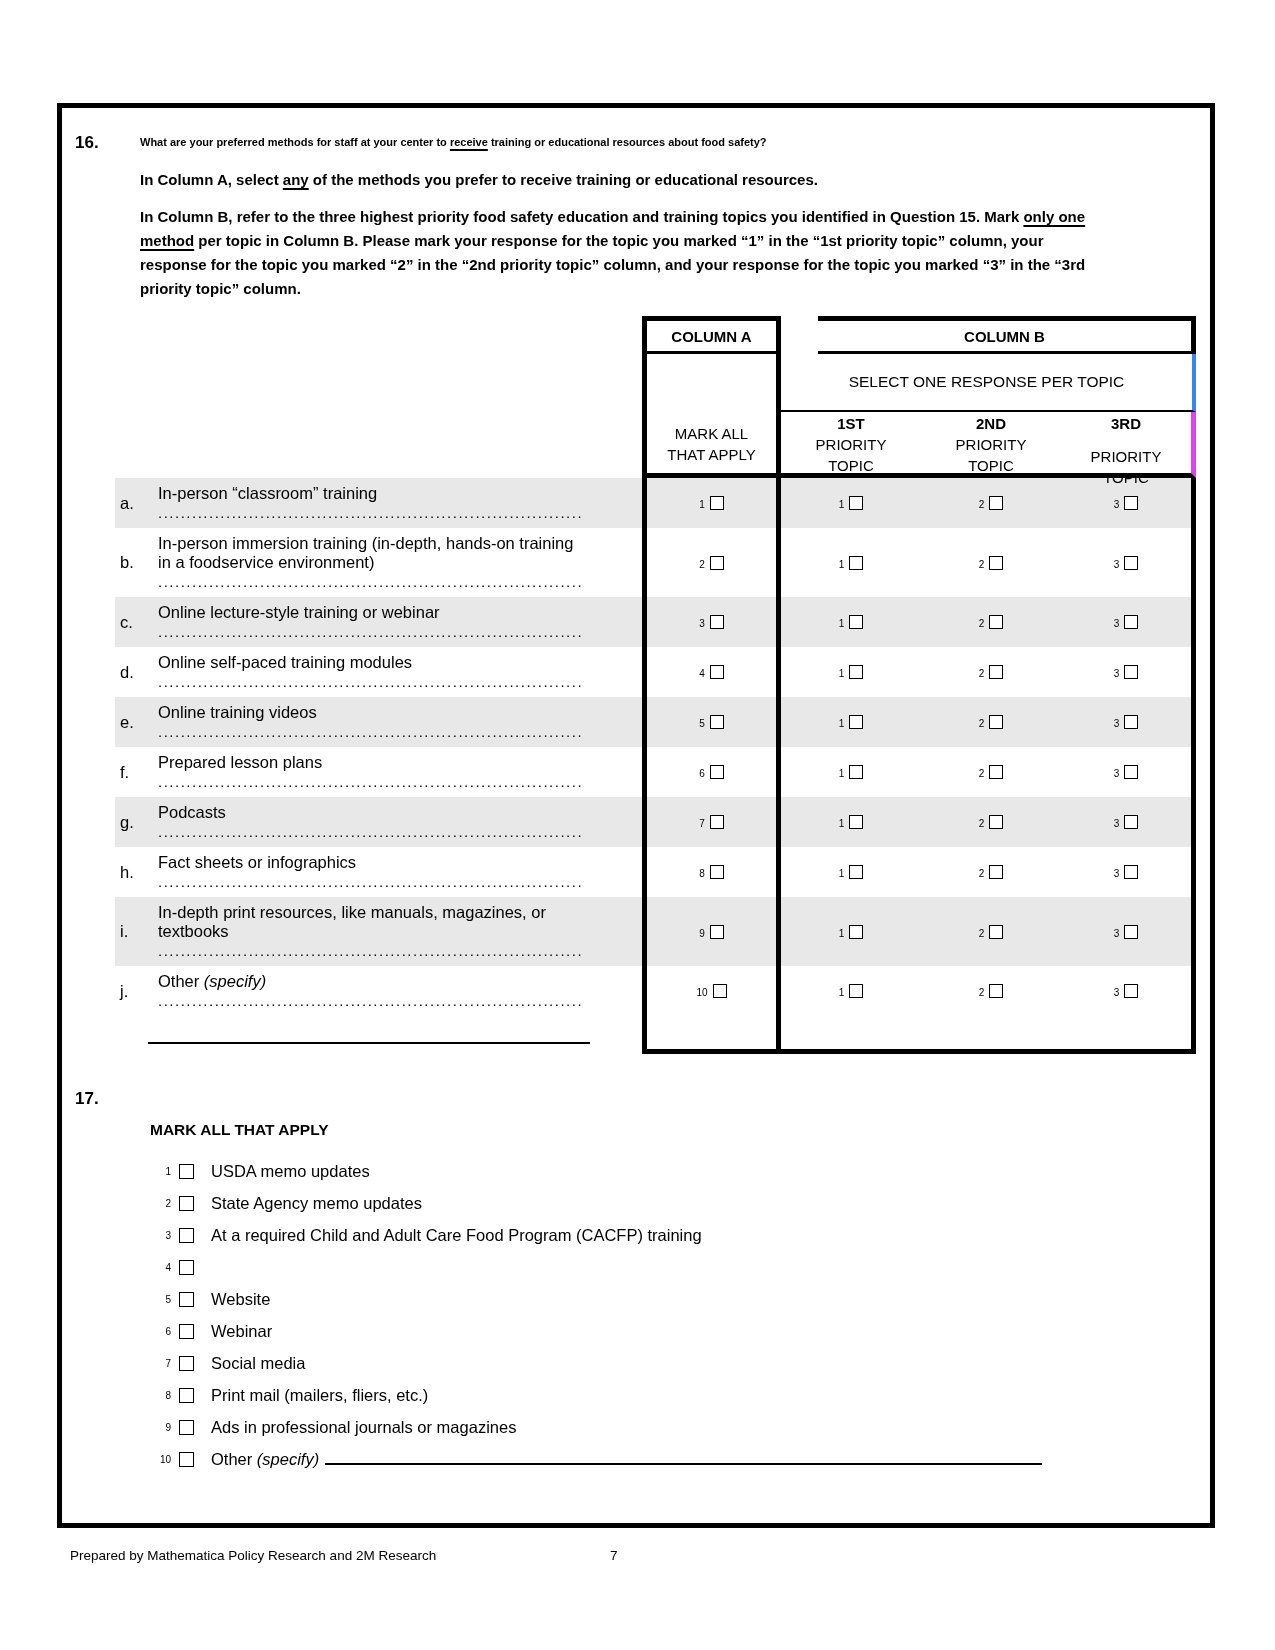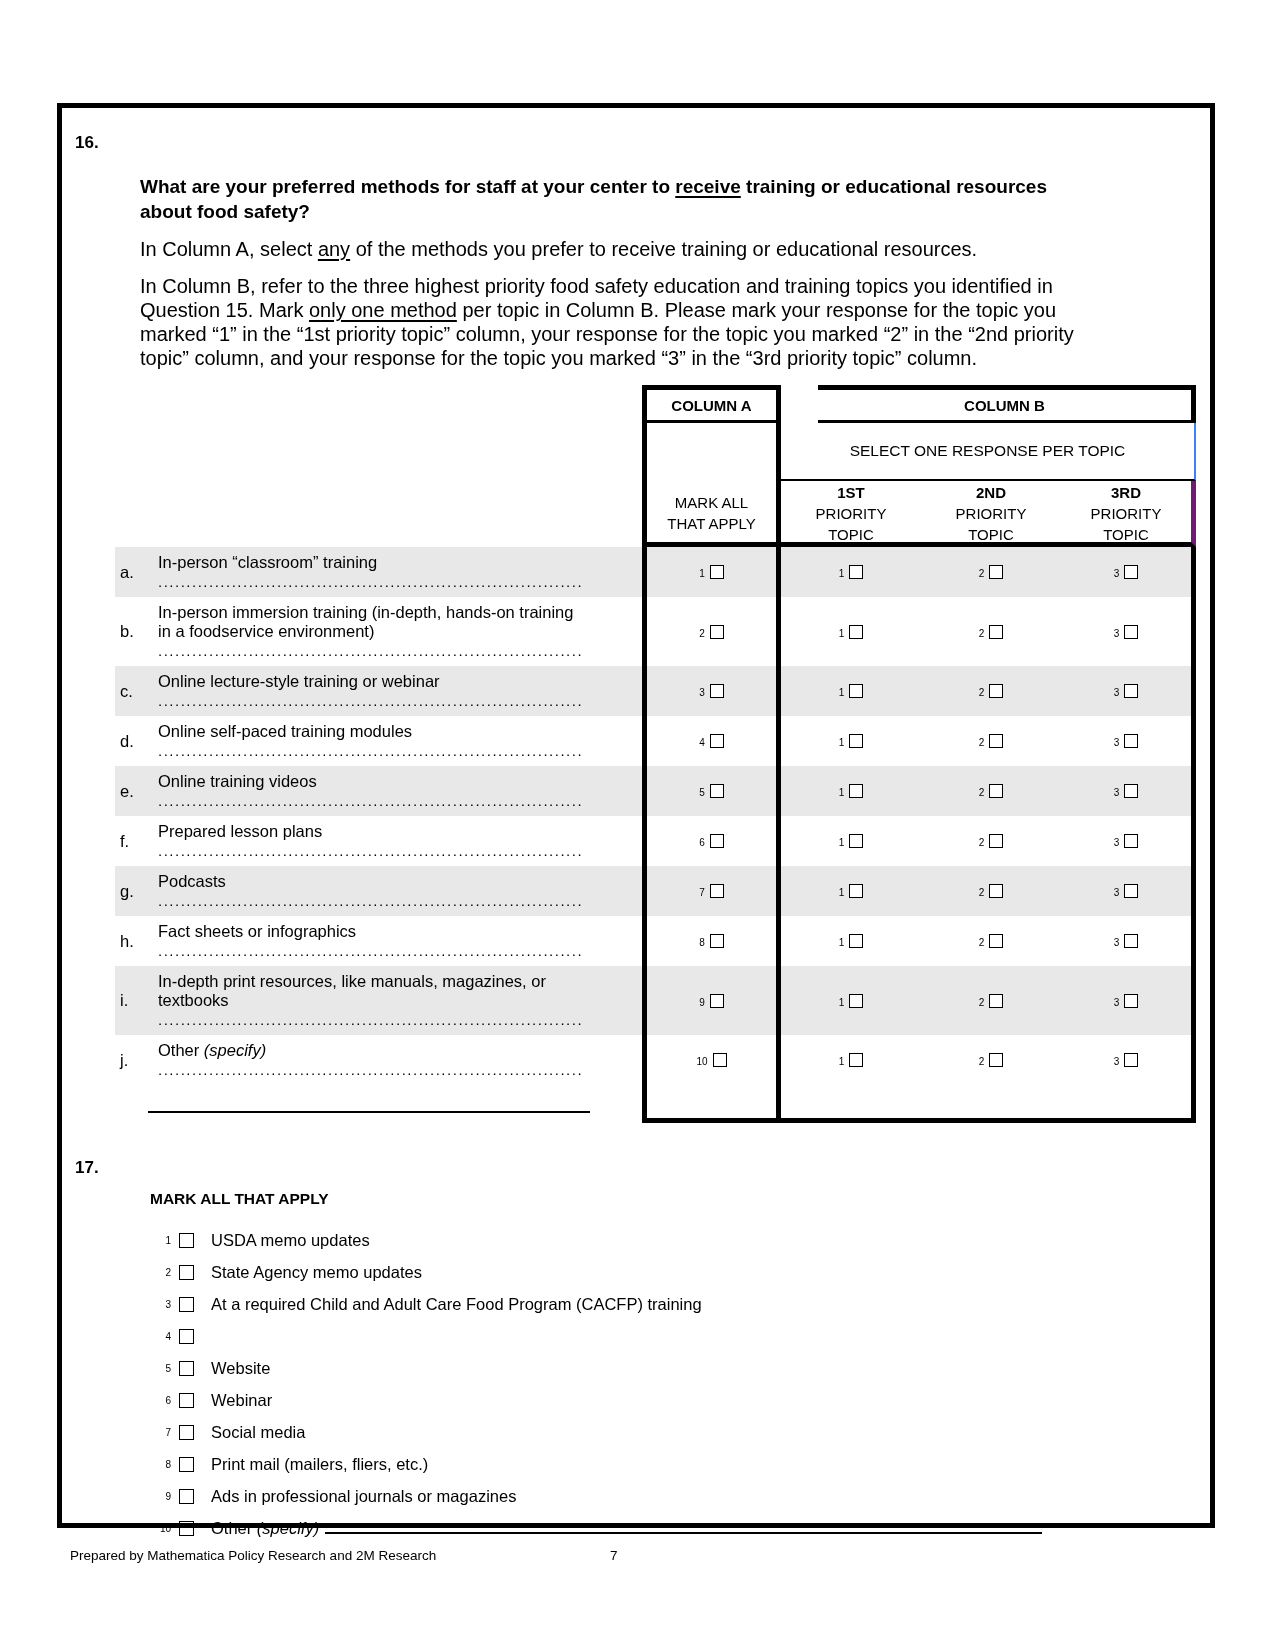--- a/index.html
+++ b/index.html
@@ -12,23 +12,23 @@
   .content-box {
     position: absolute; left: 57px; top: 103px;
     width: 1158px; height: 1425px;
     border: 5px solid #000;
   }
   .inner { padding: 22px 0 0 13px; }
 
   
   .qhead { display: flex; }
   .qnum { width: 65px; flex: none; font-weight: bold; font-size: 17px; line-height: 25px; }
-  .qtitle { width: 958px; font-weight: bold; font-size: 19px; line-height: 25px; margin-top: 44px; }
+  .qtitle { width: 958px; font-weight: bold; font-size: 11px; line-height: 25px; }
   .u { text-decoration: underline; text-decoration-thickness: 2px; text-underline-offset: 3px; }
-  .instr { margin: 13px 0 0 65px; width: 962px; font-weight: normal; font-size: 20px; line-height: 24px; }
+  .instr { margin: 13px 0 0 65px; width: 962px; font-weight: bold; font-size: 15px; line-height: 24px; }
 
   
   .qtable { margin: 15px 0 0 40px; width: 1081px; font-size: 16.5px; }
   .thead {
     display: grid;
     grid-template-columns: 527px 139px 140px 140px 135px;
     grid-template-rows: 38px 58px 66px;
   }
   .hb1 { grid-area: 1 / 1; } .hb2 { grid-area: 2 / 1; } .hb3 { grid-area: 3 / 1; }
   .h-ca {
@@ -45,33 +45,33 @@
   }
   .h-ma {
     grid-area: 2 / 2 / 4 / 3;
     border-left: 5px solid #000; border-right: 5px solid #000; border-bottom: 5px solid #000;
     display: flex; align-items: flex-end; justify-content: center;
     font-size: 15px; padding-bottom: 8px; text-align: center;
   }
   .h-ma span { max-width: 95px; line-height: 21px; }
   .h-sel {
     grid-area: 2 / 3 / 3 / 6;
-    border-right: 2px solid #3b82f6; border-bottom: 2px solid #000;
+    border-right: 4px solid #3b82f6; border-bottom: 2px solid #000;
     display: flex; align-items: center; justify-content: center;
     font-size: 15.5px;
   }
   .h-p {
     grid-row: 3;
     border-bottom: 5px solid #000;
     display: flex; flex-direction: column; align-items: center;
     padding-top: 1px; font-size: 15px; text-align: center;
   }
   .h-p b { line-height: 21px; }
   .h-p span { max-width: 82px; line-height: 21px; }
-  .h-p.last { border-right: 5px solid #701a75; }
+  .h-p.last { border-right: 5px solid #d946ef; gap: 12px; }
 
   .trow {
     display: grid;
     grid-template-columns: 527px 139px 140px 140px 135px;
     align-items: center;
     min-height: 44px;
   }
   .trow.shaded { background: #e8e8e8; }
   .c-label { display: flex; align-items: center; padding: 6px 0 6px 5px; }
   .letter { width: 38px; flex: none; }

